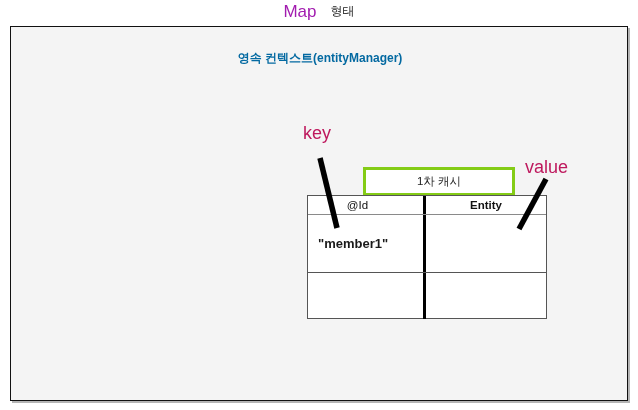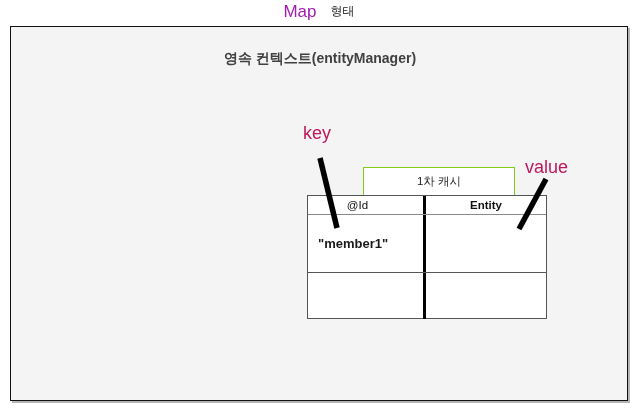--- a/index.html
+++ b/index.html
@@ -50,35 +50,35 @@
     background: #f4f4f4;
     border: 1px solid #111111;
     box-shadow: 2px 2px 0 0 rgba(120,120,120,0.55);
   }
   .ctx-label {
     position: absolute;
     left: 0;
     top: 23px;
     width: 618px;
     text-align: center;
-    font-size: 14px;
+    font-size: 12px;
     font-weight: bold;
-    color: #404040;
+    color: #0369a1;
     white-space: nowrap;
   }
 
   
   .cache-box {
     position: absolute;
     left: 363px;
     top: 167px;
     width: 152px;
     height: 29px;
     background: #ffffff;
-    border: 1px solid #84cc16;
+    border: 3px solid #84cc16;
     z-index: 2;
   }
   .cache-box-label {
     position: absolute;
     left: 0;
     top: 0;
     width: 100%;
     height: 100%;
     display: flex;
     align-items: center;

